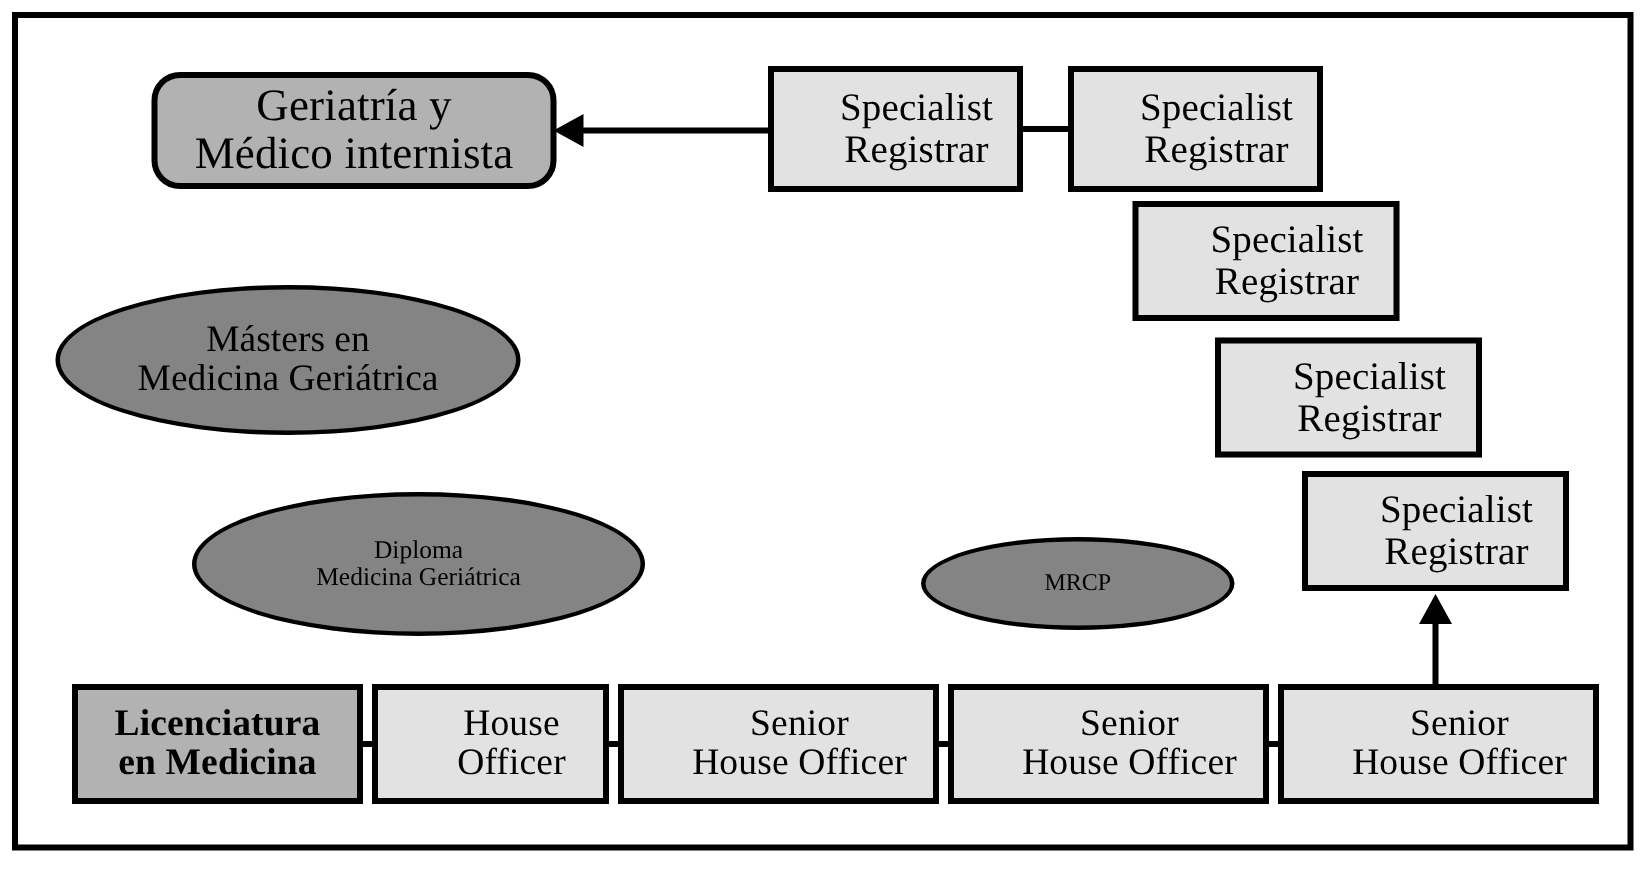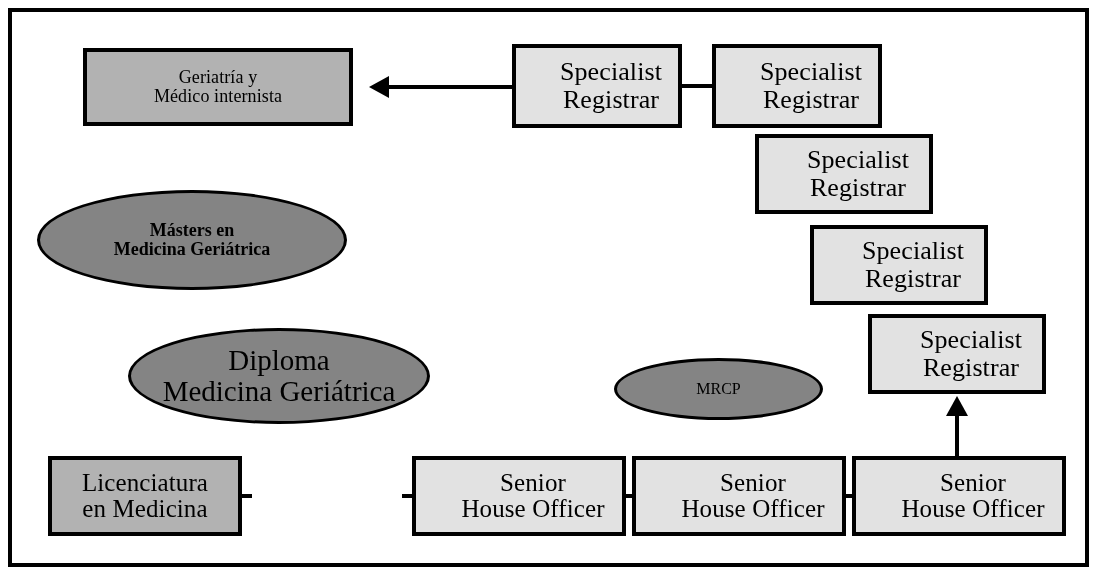--- a/index.html
+++ b/index.html
@@ -89,21 +89,21 @@
     border-right: 11px solid transparent;
     border-bottom: 20px solid #000000;
   }
 </style>
 </head>
 <body>
 
 <div id="canvas">
   <div id="outer-frame"></div>
 
-  <div class="node-box fill-mid" style="left:83px; top:48px; width:270px; height:78px; font-size:18px;">Geriatría y
+  <div class="node-box fill-mid" style="left:101px; top:48px; width:270px; height:78px; font-size:30px;border-radius:19px;">Geriatría y
 Médico internista</div>
 
   <div class="connector-h" style="left:388px; top:85px; width:125px;"></div>
   <div class="arrow-left" style="left:369px; top:76px;"></div>
 
   <div class="node-box fill-light" style="left:512px; top:44px; width:170px; height:84px; font-size:26px;">Specialist
 Registrar</div>
 
   <div class="connector-h" style="left:678px; top:84px; width:38px;"></div>
 
@@ -115,33 +115,35 @@
 
   <div class="node-box fill-light" style="left:810px; top:225px; width:178px; height:80px; font-size:26px;">Specialist
 Registrar</div>
 
   <div class="node-box fill-light" style="left:868px; top:314px; width:178px; height:80px; font-size:26px;">Specialist
 Registrar</div>
 
   <div class="connector-v" style="left:955px; top:414px; width:4px; height:48px;"></div>
   <div class="arrow-up" style="left:946px; top:396px;"></div>
 
-  <div class="node-ellipse" style="left:37px; top:190px; width:310px; height:100px; font-size:18px;font-weight:bold;">Másters en
+  <div class="node-ellipse" style="left:37px; top:190px; width:310px; height:100px; font-size:25px;">Másters en
 Medicina Geriátrica</div>
 
-  <div class="node-ellipse" style="left:128px; top:328px; width:302px; height:96px; font-size:29px;">Diploma
+  <div class="node-ellipse" style="left:128px; top:328px; width:302px; height:96px; font-size:17px;">Diploma
 Medicina Geriátrica</div>
 
   <div class="node-ellipse" style="left:614px; top:358px; width:209px; height:62px; font-size:16px;">MRCP</div>
 
-  <div class="node-box fill-mid" style="left:48px; top:456px; width:194px; height:80px; font-size:25px;">Licenciatura
+  <div class="node-box fill-mid" style="left:48px; top:456px; width:194px; height:80px; font-size:25px;font-weight:bold;">Licenciatura
 en Medicina</div>
 
   <div class="connector-h" style="left:238px; top:494px; width:14px;"></div>
 
+  <div class="node-box fill-light" style="left:248px; top:456px; width:158px; height:80px; font-size:25px;">House
+Officer</div>
 
   <div class="connector-h" style="left:402px; top:494px; width:14px;"></div>
 
   <div class="node-box fill-light" style="left:412px; top:456px; width:214px; height:80px; font-size:25px;">Senior
 House Officer</div>
 
   <div class="connector-h" style="left:622px; top:494px; width:14px;"></div>
 
   <div class="node-box fill-light" style="left:632px; top:456px; width:214px; height:80px; font-size:25px;">Senior
 House Officer</div>

